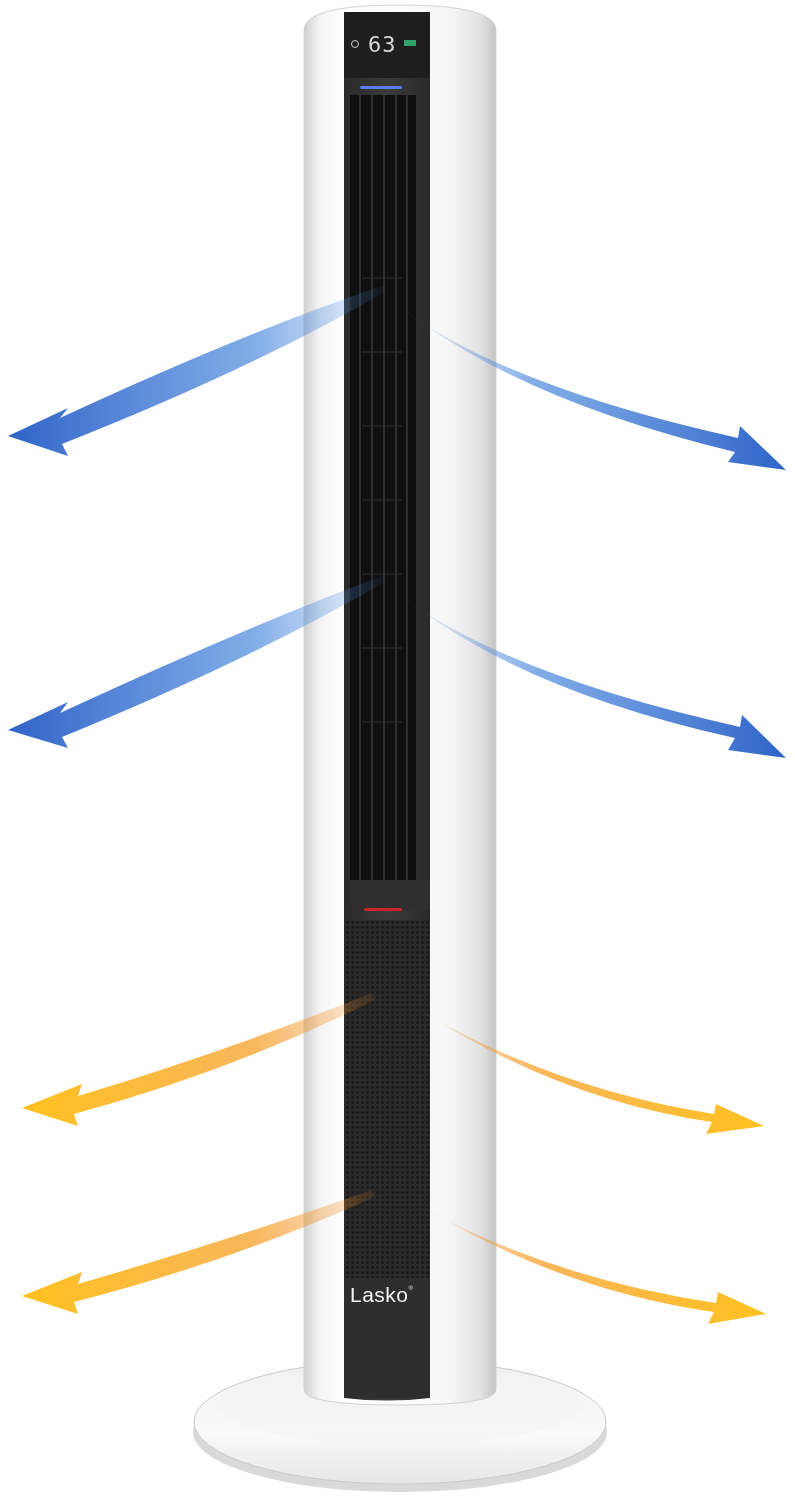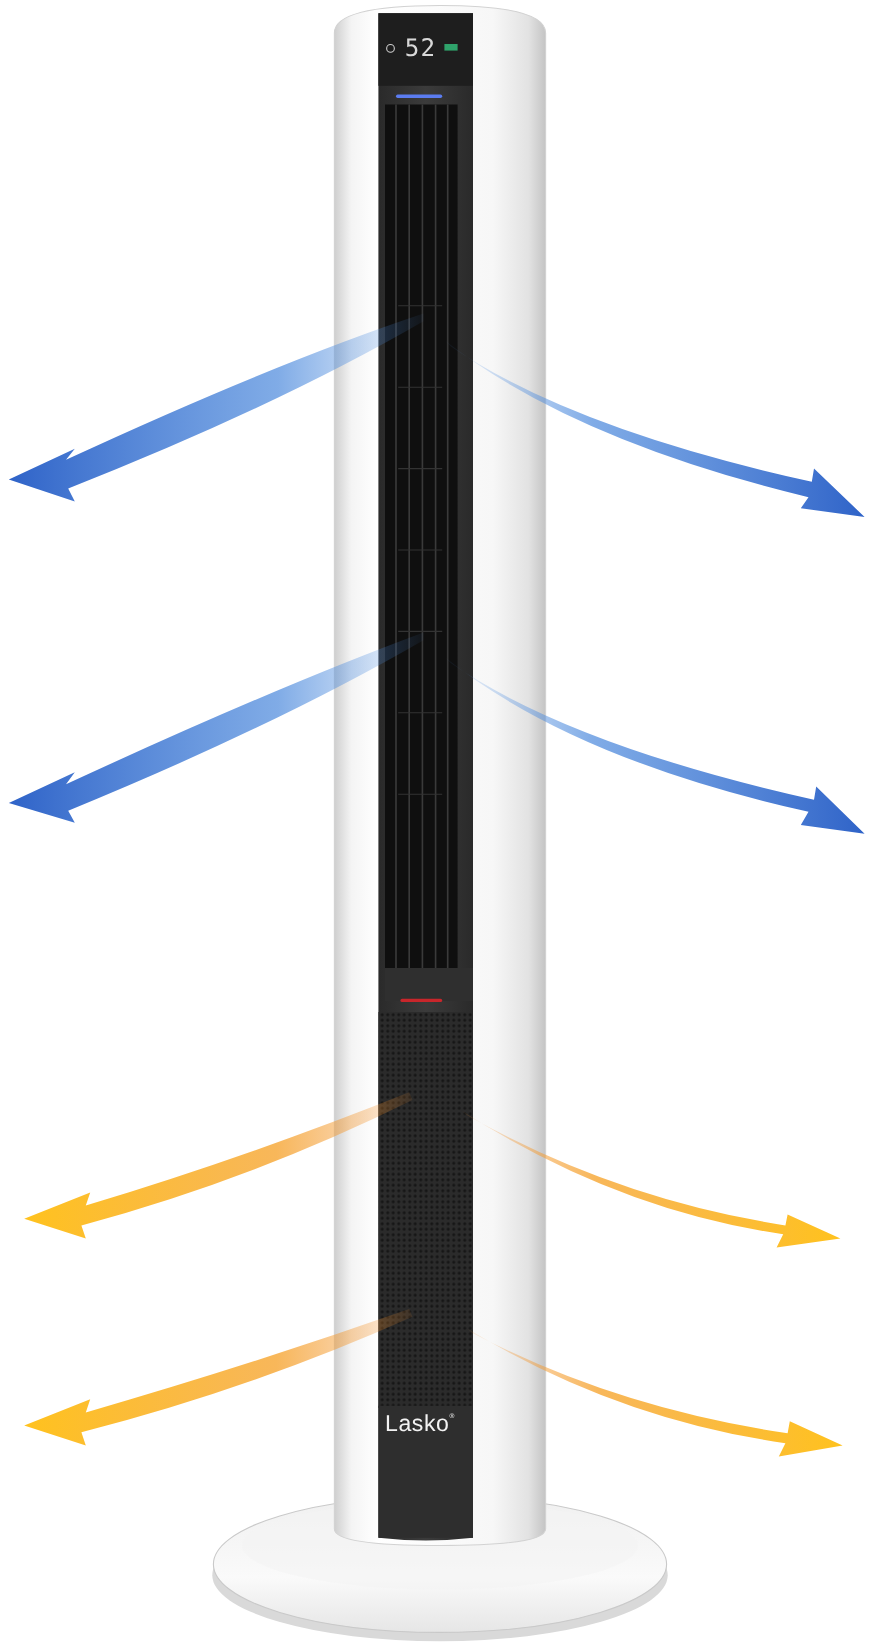--- a/index.html
+++ b/index.html
@@ -113,15 +113,15 @@
   </g>
 
   <g>
     <path d="M372 993 Q230 1050 78 1096 L82 1084 L22 1108 L78 1126 L74 1114 Q230 1072 375 1000 Z" fill="url(#orangeL)"></path>
     <path d="M420 1010 Q560 1100 712 1122 L706 1134 L764 1126 L716 1104 L714 1114 Q560 1090 425 1014 Z" fill="url(#orangeR)"></path>
     <path d="M372 1190 Q230 1240 78 1284 L82 1272 L22 1296 L78 1314 L74 1302 Q230 1262 375 1197 Z" fill="url(#orangeL)"></path>
     <path d="M425 1208 Q560 1290 714 1312 L708 1324 L766 1314 L718 1292 L716 1303 Q560 1280 430 1212 Z" fill="url(#orangeR)"></path>
   </g>
 </svg>
 
-<div class="display-temp">52</div>
+<div class="display-temp">63</div>
 <div class="brand"><span>Lasko</span><sup>®</sup></div>
 </div>
 
 </body></html>

